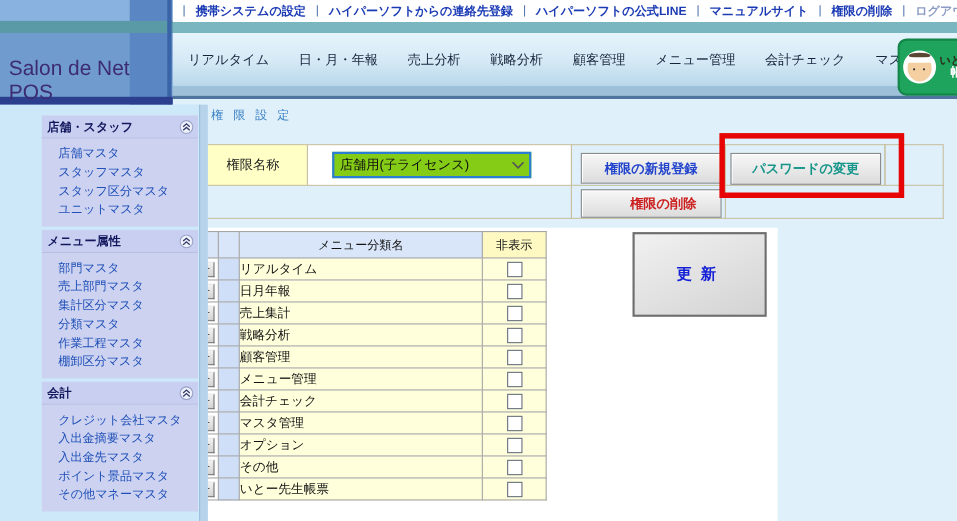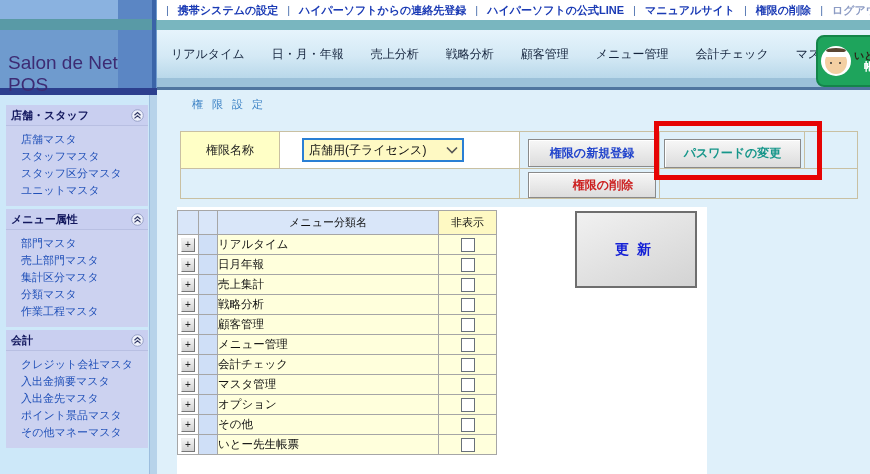--- a/index.html
+++ b/index.html
@@ -40,21 +40,21 @@
   .avatar{position:relative;width:30px;height:30px;border-radius:50%;background:#fff;margin-left:3px;flex:0 0 auto;overflow:hidden;}
   .avatar .face{position:absolute;left:4px;top:4px;width:22px;height:24px;border-radius:50%;background:#f3cfa2;}
   .avatar .band{position:absolute;left:3px;top:6px;width:24px;height:5px;background:#fff;border-radius:2px;}
   .avatar .hair{position:absolute;left:5px;top:2px;width:20px;height:5px;border-radius:50%;background:#5a4632;}
   .avatar .eye{position:absolute;top:16px;width:2px;height:2px;background:#333;border-radius:50%;}
   .badge .btxt{margin-left:3px;line-height:11px;overflow:hidden;}
   .badge .bl1{font-size:10px;font-weight:bold;color:#2b2417;white-space:nowrap;}
   .badge .bl2{font-size:11px;font-weight:bold;color:#fff;text-align:right;padding-right:2px;}
 
   
-  .sidebar{position:absolute;left:0;top:95px;width:157px;height:379px;background:#cde8f9;overflow:hidden;z-index:4;}
+  .sidebar{position:absolute;left:0;top:95px;width:157px;height:379px;background:#cde8f9;overflow:hidden;z-index:4;padding-left:32px;}
   .rail{position:absolute;right:0;top:0;width:7px;height:100%;background:#b7d3ea;border-left:1px solid #9cbede;}
   .sec{margin:0 9px 3px 6px;}
   .sec:first-child{margin-top:10px;}
   .sec-h{background:#c9cff0;display:flex;justify-content:space-between;align-items:center;
          padding:3px 4px 2px 5px;border-bottom:1px solid #b8bfe2;}
   .sec-h span{font-size:11px;font-weight:bold;color:#13185e;}
   .sec-items{background:#ccd2f0;padding:5px 0 7px 0;}
   .sec-items a{display:block;font-size:11px;color:#2050b8;padding:1px 0 1px 15px;white-space:nowrap;}
   .chev{flex:0 0 auto;}
 
@@ -62,21 +62,21 @@
   .page-title{position:absolute;left:192px;top:97px;font-size:11px;font-weight:normal;
               color:#3a80c4;letter-spacing:9px;z-index:2;}
 
   .formcell{position:absolute;border:1px solid #c9c0a2;box-sizing:border-box;}
 
   .btn{background:linear-gradient(#f7f7f7,#dcdcdc);border:1px solid #8a8a8a;
        box-shadow:inset 1px 1px 0 #ffffff;font-size:12px;font-weight:bold;
        display:flex;align-items:center;justify-content:center;cursor:pointer;
        font-family:"Liberation Sans",sans-serif;}
 
-  .selectbox{position:absolute;left:302px;top:138px;width:162px;height:24px;background:#fef9c3;
+  .selectbox{position:absolute;left:302px;top:138px;width:181px;height:24px;background:#84cc16;
              border:2px solid #2a7fd4;box-sizing:border-box;display:flex;align-items:center;
              justify-content:space-between;padding:0 4px 0 5px;font-size:12px;color:#111;cursor:pointer;z-index:2;}
 
   .redbox{position:absolute;left:654px;top:121px;width:158px;height:49px;
           border:5px solid #e60404;z-index:9;pointer-events:none;}
 
   .whitepanel{position:absolute;left:177px;top:207px;width:530px;height:267px;background:#fff;}
 
   table.menu{position:absolute;left:177px;top:210px;border-collapse:collapse;z-index:2;}
   table.menu td,table.menu th{border:1px solid #a6a6a6;padding:0;font-weight:normal;box-sizing:border-box;}
@@ -181,20 +181,21 @@
             <circle cx="6.5" cy="6.5" r="5.8" fill="#eef1fb" stroke="#98a2c8"></circle>
             <path d="M3.5 6.2 L6.5 3.6 L9.5 6.2 M3.5 9.4 L6.5 6.8 L9.5 9.4" fill="none" stroke="#333a66" stroke-width="1.2"></path>
           </svg>
       </div>
       <div class="sec-items">
         <a>部門マスタ</a>
         <a>売上部門マスタ</a>
         <a>集計区分マスタ</a>
         <a>分類マスタ</a>
         <a>作業工程マスタ</a>
+        <a>棚卸区分マスタ</a>
       </div>
     </div>
     <div class="sec">
       <div class="sec-h">
         <span>会計</span>
         <svg class="chev" width="13" height="13" viewBox="0 0 13 13">
             <circle cx="6.5" cy="6.5" r="5.8" fill="#eef1fb" stroke="#98a2c8"></circle>
             <path d="M3.5 6.2 L6.5 3.6 L9.5 6.2 M3.5 9.4 L6.5 6.8 L9.5 9.4" fill="none" stroke="#333a66" stroke-width="1.2"></path>
           </svg>
       </div>

